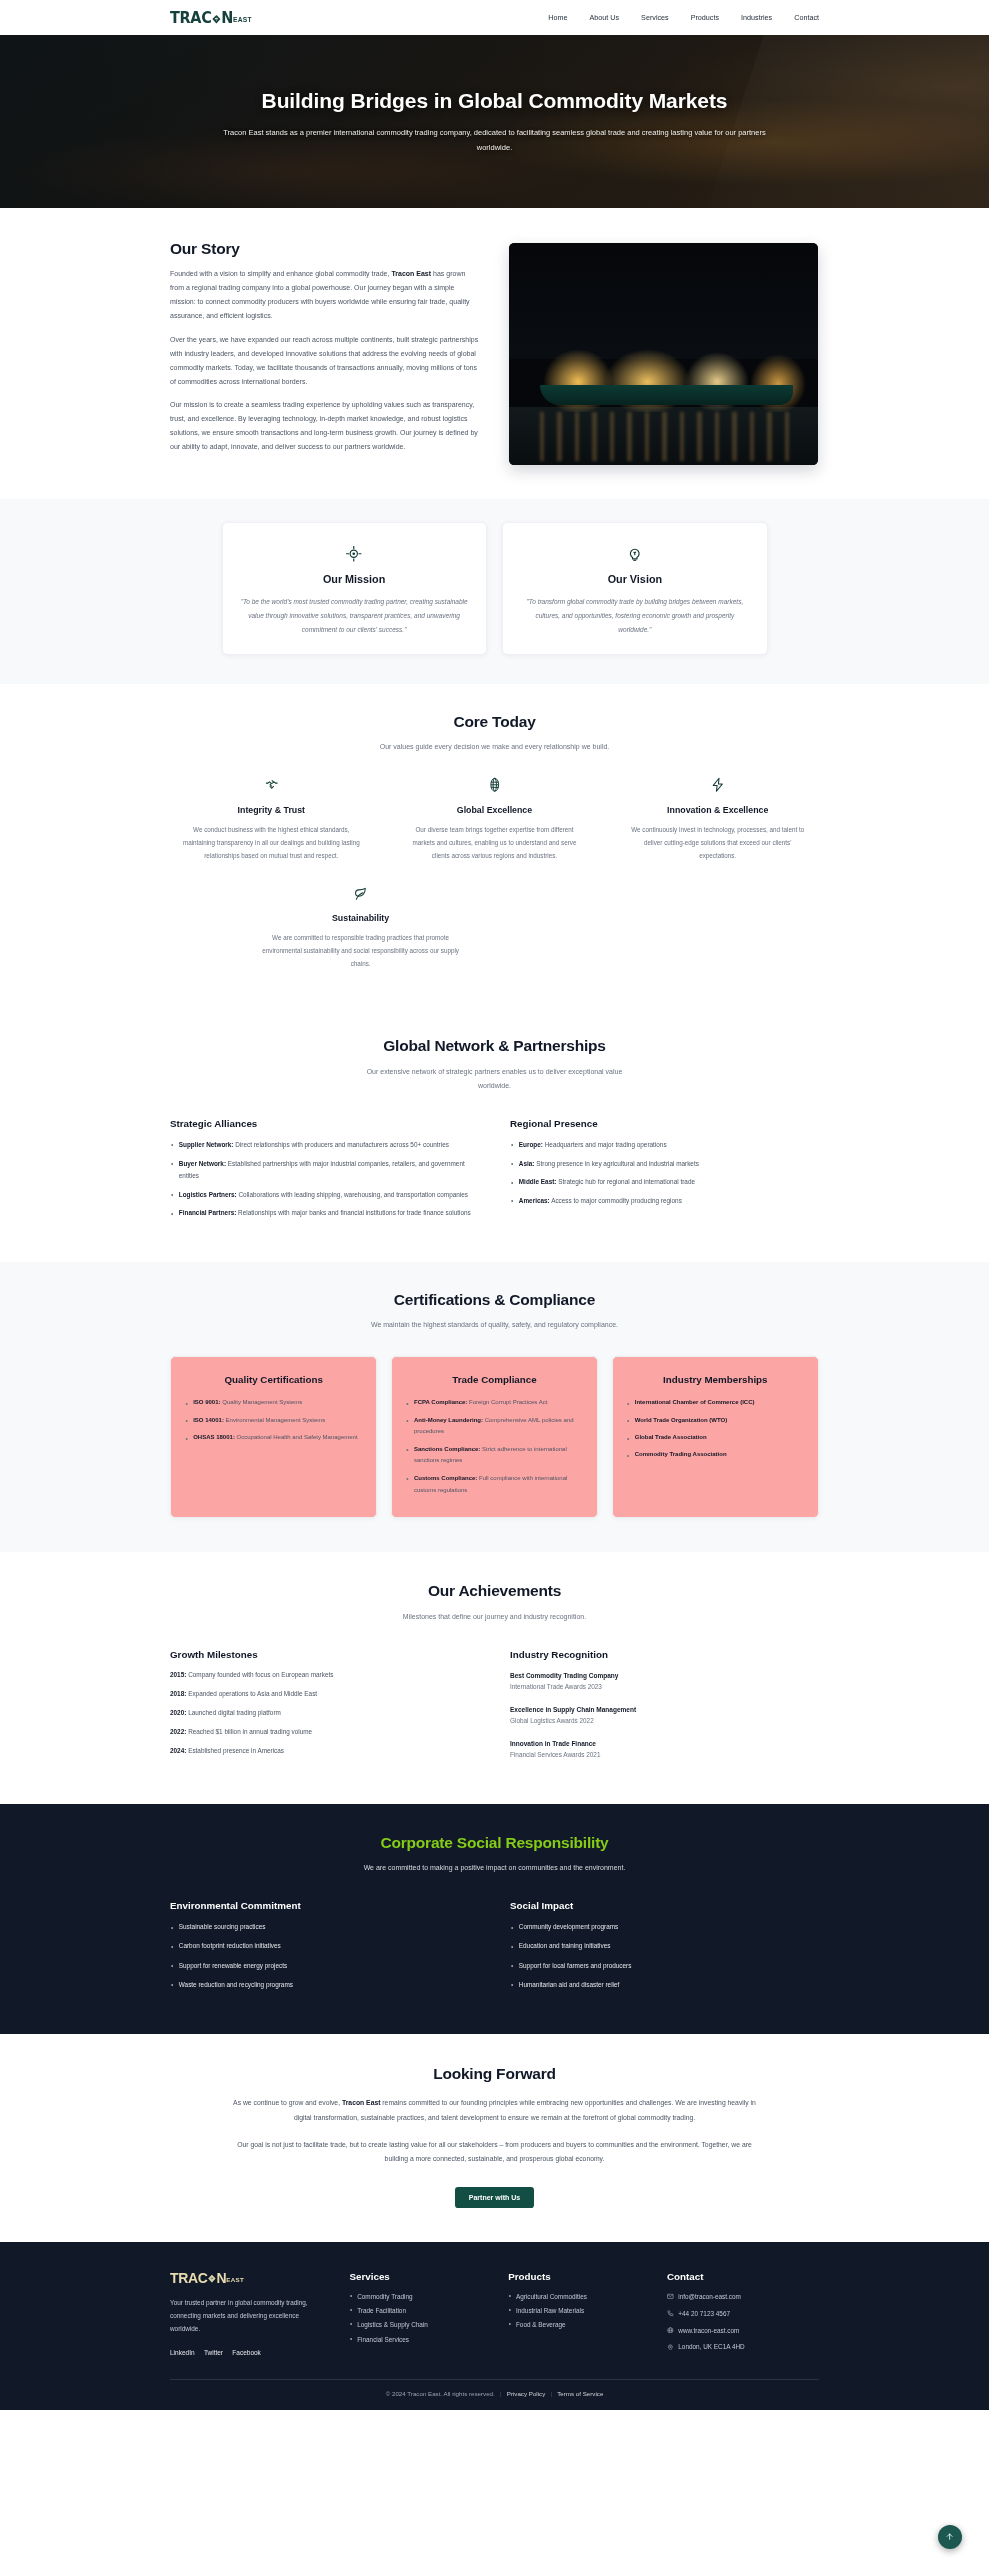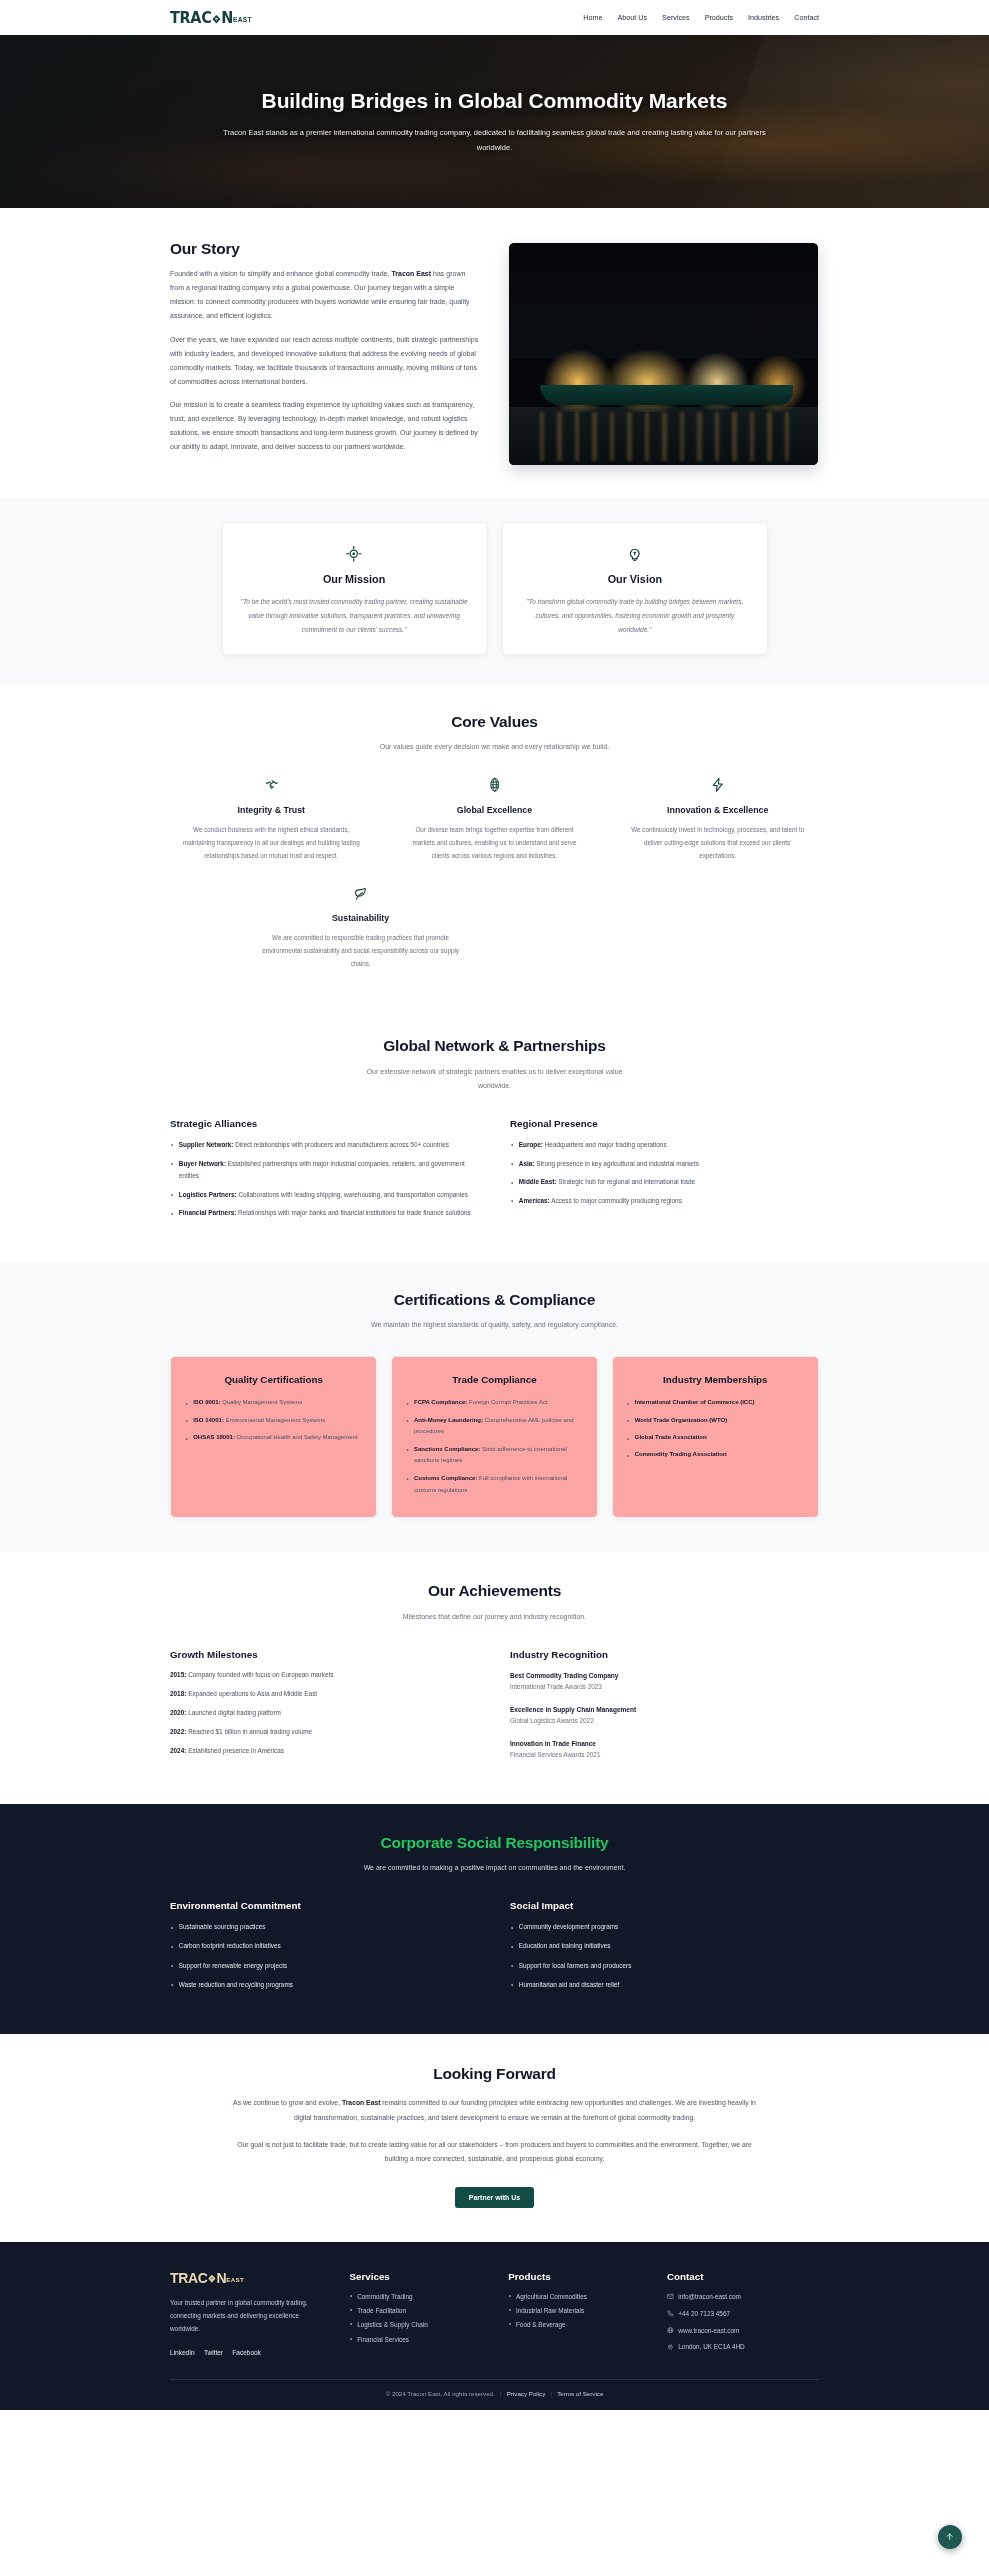--- a/index.html
+++ b/index.html
@@ -31,21 +31,21 @@
     color: #15403c;
     font-size: 16px;
     line-height: 1;
     user-select: none;
   }
   .logo .lt { font-family: "DejaVu Sans", sans-serif; font-weight: 800; font-stretch: condensed; }
   .logo .mark {
     display:inline-block; width: 10.8px; height: 10.8px; position: relative; margin: 0 -0.5px 0.5px -0.5px;
   }
   .logo .east { font-size: 6.7px; font-weight: 700; letter-spacing: 0.3px; margin-bottom: 1.5px; color:#15403c; }
-  nav.main-nav { display: flex; gap: 15px; }
+  nav.main-nav { display: flex; gap: 22px; }
   nav.main-nav a {
     font-size: 7.2px; color: #1f2937; text-decoration: none; font-weight: 400;
   }
 
   
   .hero {
     height: 173px;
     position: relative;
     overflow: hidden;
     display: flex; align-items: center; justify-content: center;
@@ -87,21 +87,21 @@
   .sec-dark  { background: #111827; color: #ffffff; }
 
   .sec-title {
     font-size: 15.5px; font-weight: 800; color: #111827; letter-spacing: -0.2px;
   }
   .sec-title.center { text-align: center; }
   .sec-sub {
     text-align:center; color:#6b7280; font-size: 7px; line-height: 2.0;
     max-width: 268px; margin: 9.3px auto 0;
   }
-  .sec-dark .sec-title { color: #22c55e; text-align: center; }
+  .sec-dark .sec-title { color: #84cc16; text-align: center; }
   .sec-dark .sec-sub { color: #d7dbe3; }
 
   
   .story { padding: 32px 0 34px; }
   .story-grid { display: grid; grid-template-columns: 1fr 1fr; gap: 29px; align-items: start; }
   .story-text p {
     font-size: 7px; color: #4b5563; line-height: 2.0; margin-top: 9.3px;
   }
   .story-text p strong { color: #111827; font-weight: 700; }
   .story-img {
@@ -327,21 +327,21 @@
           </svg>
       </div>
       <h3>Our Vision</h3>
       <p>"To transform global commodity trade by building bridges between markets, cultures, and opportunities, fostering economic growth and prosperity worldwide."</p>
     </div>
   </div>
 </section>
 
 <section class="sec-white values">
   <div class="wrap">
-    <h2 class="sec-title center">Core Values</h2>
+    <h2 class="sec-title center">Core Today</h2>
     <p class="sec-sub">Our values guide every decision we make and every relationship we build.</p>
 
     <div class="values-grid">
       <div class="value">
         <div class="v-icon">
           <svg viewBox="0 0 24 24" width="15.5" height="15.5" fill="none" stroke="currentColor" stroke-width="1.6">
               <path d="M3 9.5h3l2.5-2 3 2.5-2 2 2.5 2.5"></path>
               <path d="M21 9.5h-3l-2.5-2-3 2.5"></path>
               <path d="M9 14l3 3.5 3-3.5"></path>
               <path d="M12 5.5l3 2"></path>

